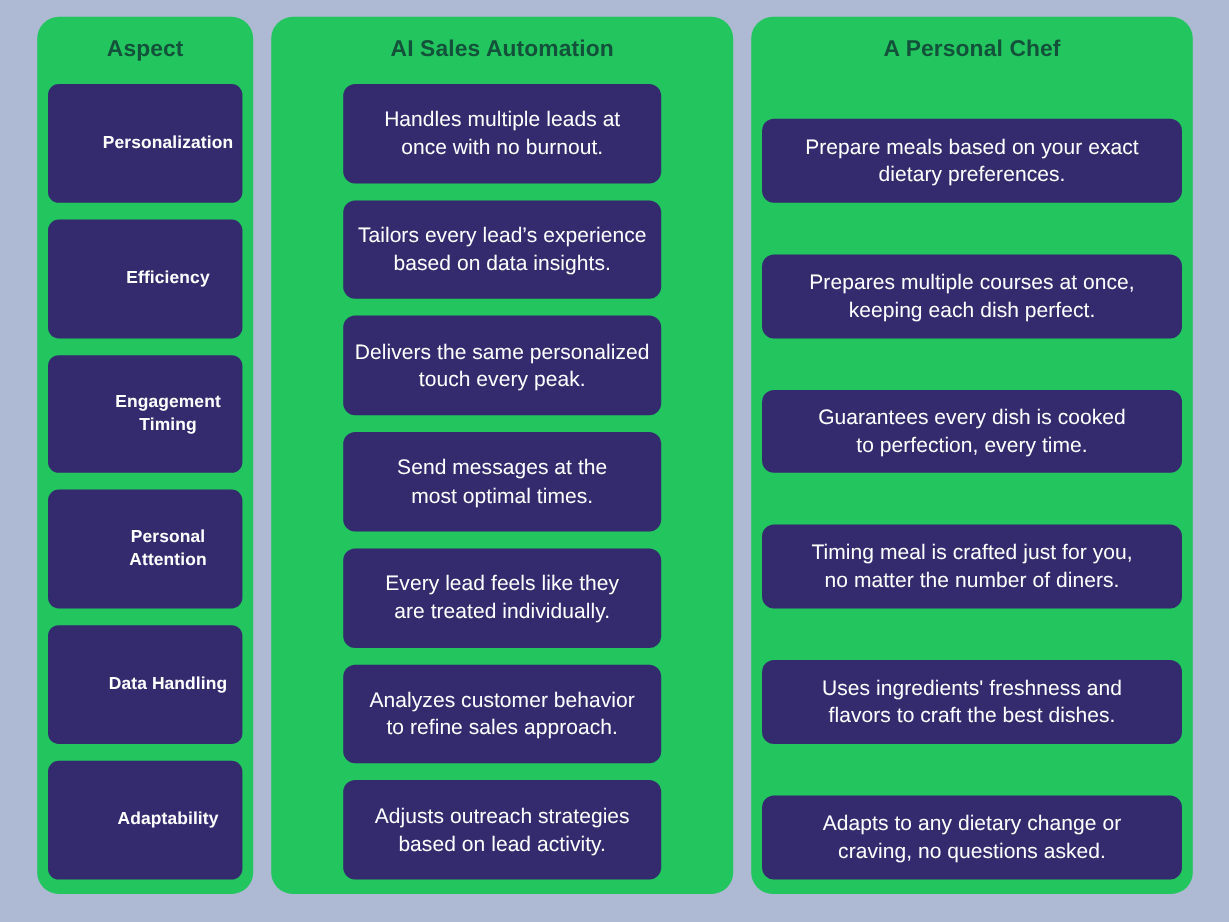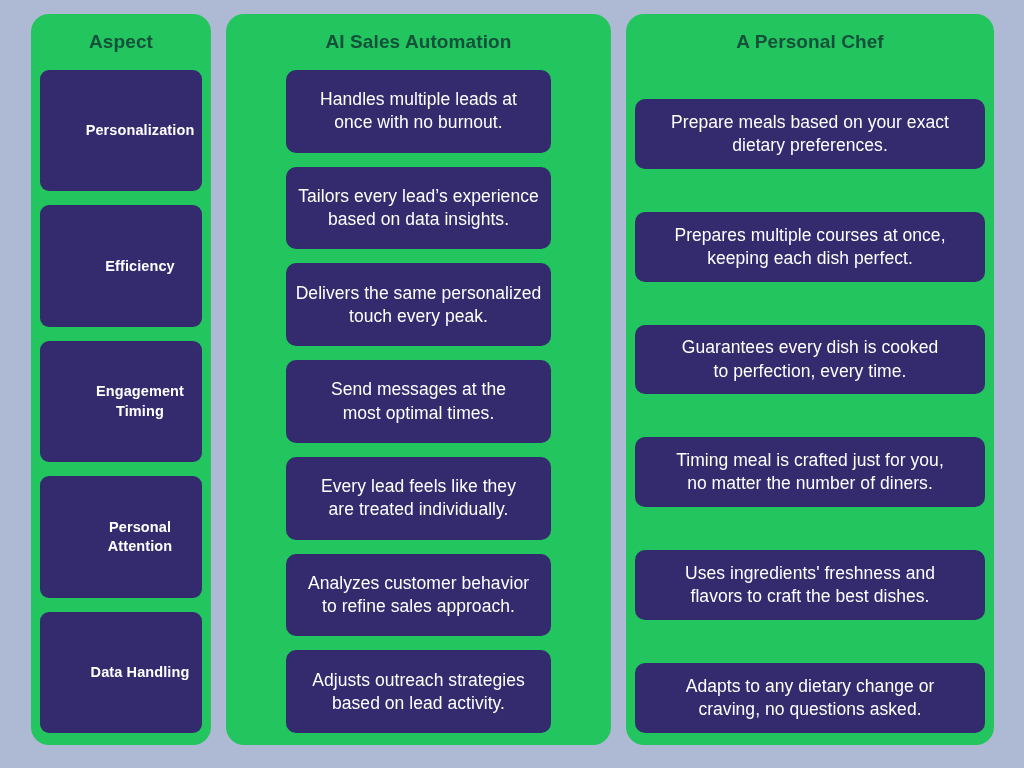--- a/index.html
+++ b/index.html
@@ -101,20 +101,21 @@
   <div class="column col-aspect">
     <div class="col-header">Aspect</div>
     <div class="cells">
       <div class="cell cell-aspect">Personalization</div>
       <div class="cell cell-aspect">Efficiency</div>
       <div class="cell cell-aspect">Engagement
 Timing</div>
       <div class="cell cell-aspect">Personal
 Attention</div>
       <div class="cell cell-aspect">Data Handling</div>
+      <div class="cell cell-aspect">Adaptability</div>
     </div>
   </div>
 
   <div class="column col-ai">
     <div class="col-header">AI Sales Automation</div>
     <div class="cells">
       <div class="cell cell-detail">Handles multiple leads at
 once with no burnout.</div>
       <div class="cell cell-detail">Tailors every lead’s experience
 based on data insights.</div>

